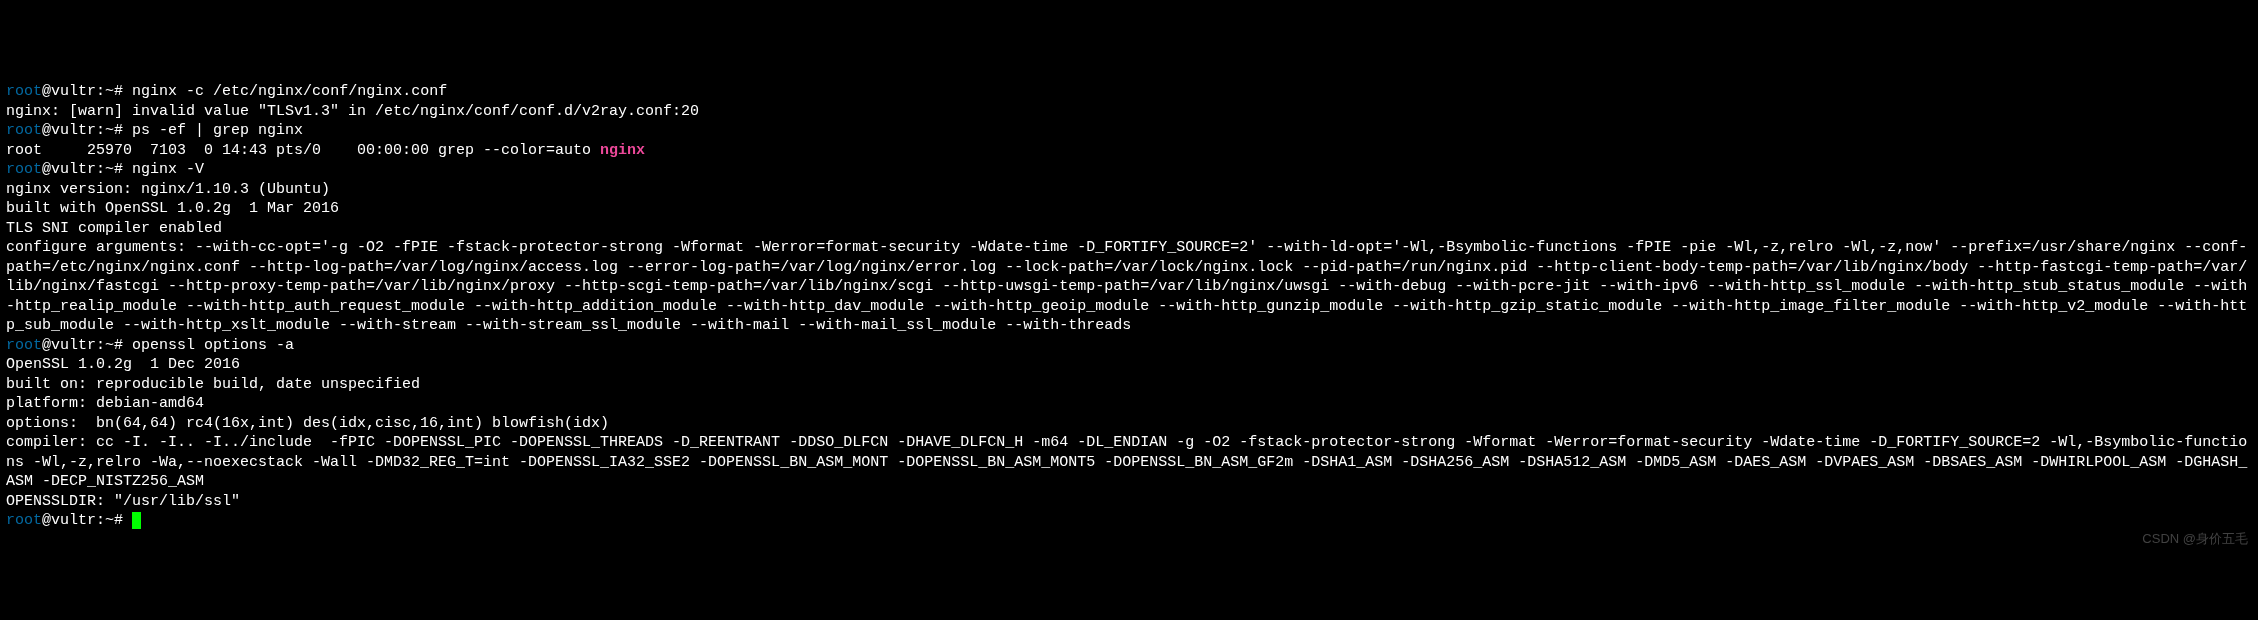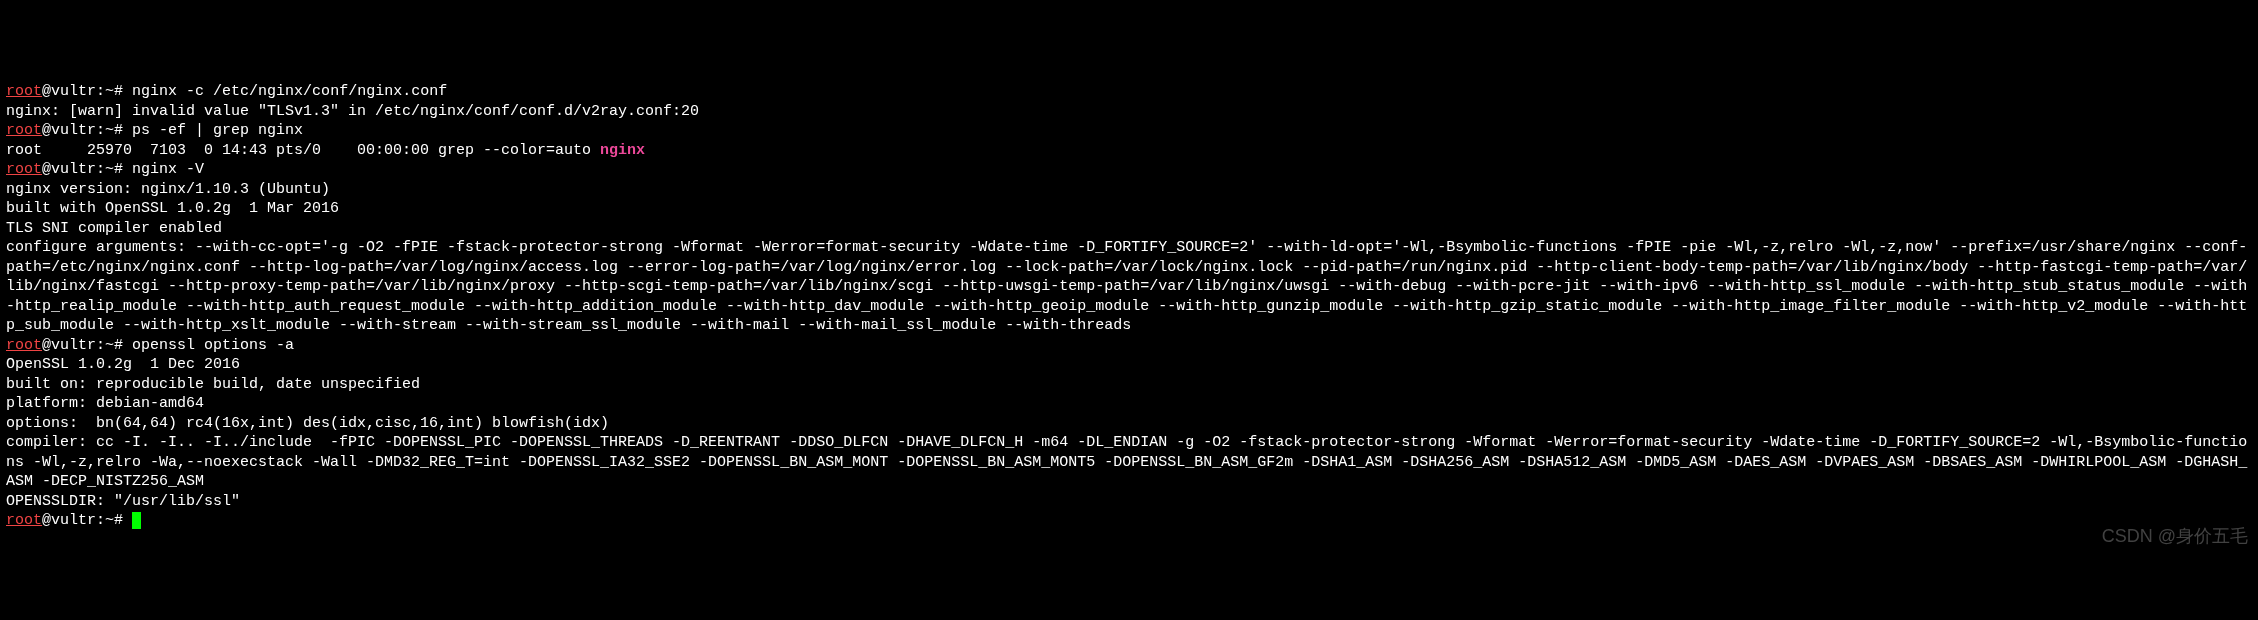--- a/index.html
+++ b/index.html
@@ -13,36 +13,36 @@
     width: 2258px;
     height: 620px;
     overflow: hidden;
     white-space: pre-wrap;
     word-break: break-all;
   }
   .term {
     padding: 4px 6px;
     position: relative;
   }
-  .prompt-user { color: #ef4444; text-decoration: underline; }
+  .prompt-user { color: #0369a1; }
   .cmd         { color: #fff; margin-top: 40px; }
   .red-bold    { color: #ec4899; font-weight: bold; }
   .cursor {
     display: inline-block;
     width: 9px;
     height: 17px;
     background: #00ff00;
     vertical-align: text-bottom;
   }
   .watermark {
     position: absolute;
     right: 10px;
     bottom: 6px;
     color: #777;
-    font-size: 18px;
+    font-size: 13px;
     font-family: sans-serif;
     opacity: 0.55;
   }
 </style>
 </head>
 <body>
 <div class="term">
 
 <span><span class="prompt-user">root</span><span>@</span><span>vultr</span><span>:~</span><span>#</span></span> <span class="cmd">nginx -c /etc/nginx/conf/nginx.conf</span>
 <span>nginx: [warn] invalid value "TLSv1.3" in /etc/nginx/conf/conf.d/v2ray.conf:20</span>

